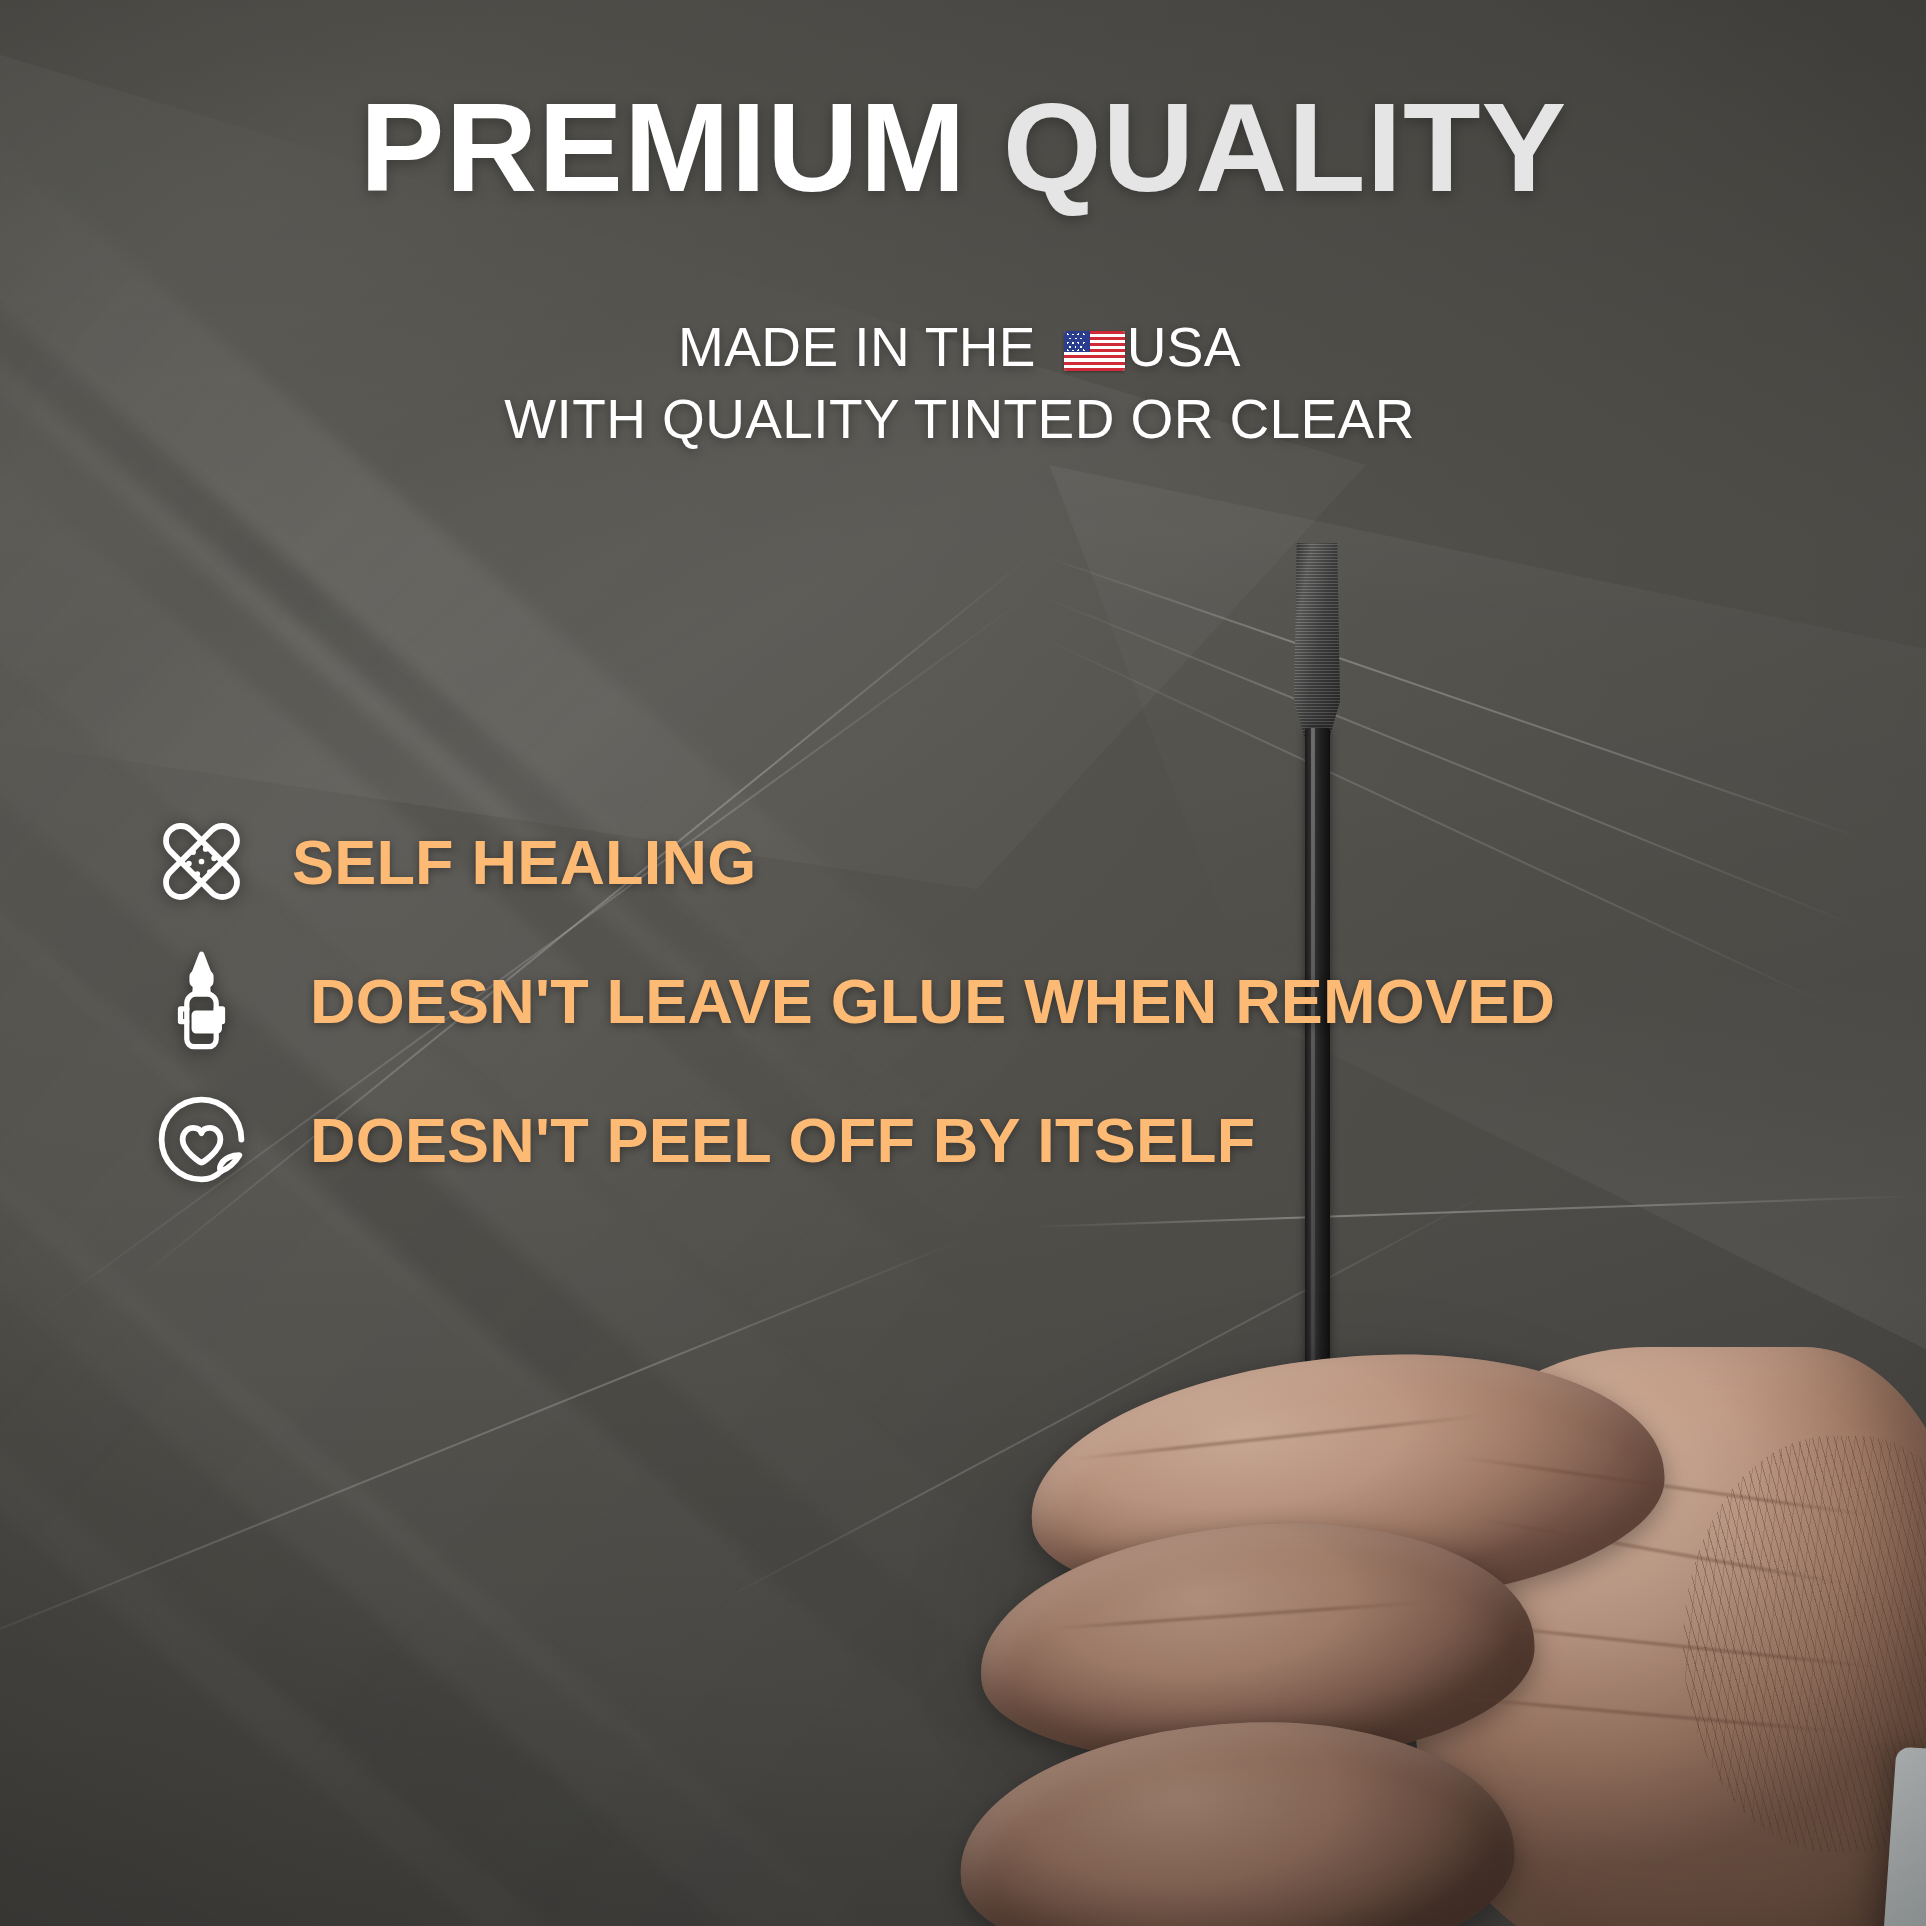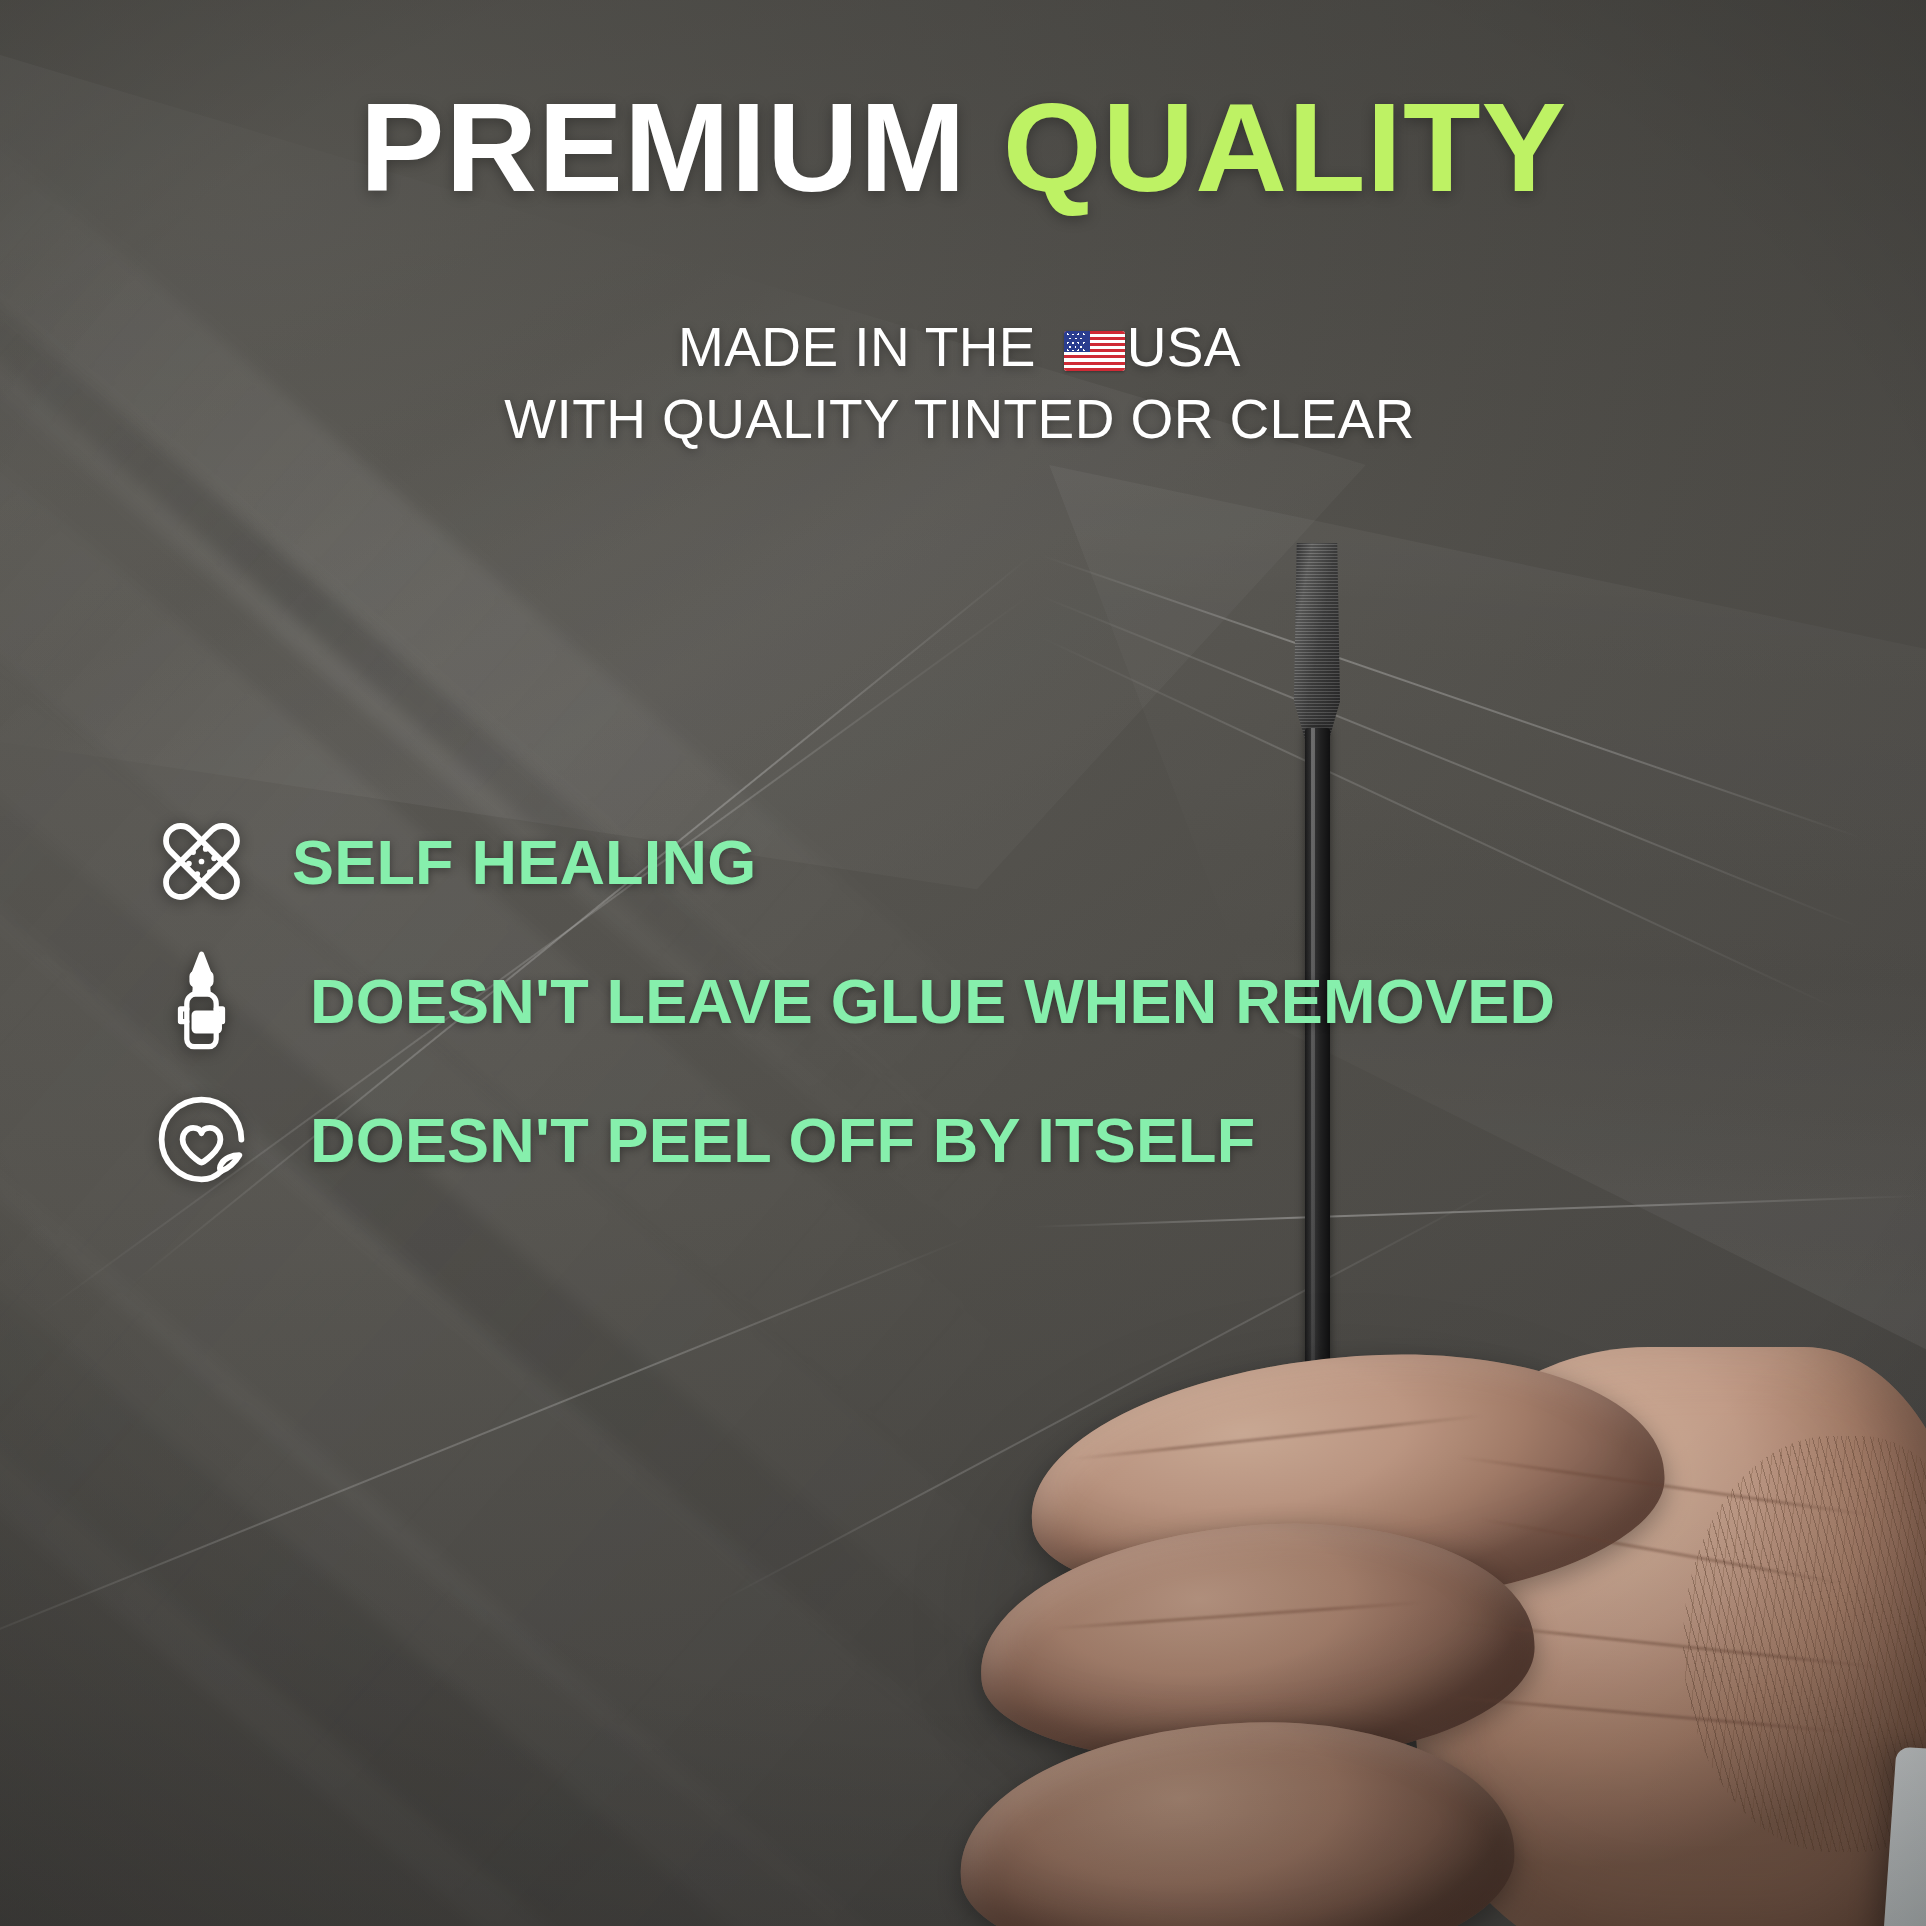--- a/index.html
+++ b/index.html
@@ -199,21 +199,21 @@
     position:absolute; left:0; right:0; top:83px;
     text-align:center;
     font-size:127px;
     font-weight:700;
     letter-spacing:1px;
     line-height:1.02;
     color:#ffffff;
     white-space:nowrap;
     text-shadow:0 3px 14px rgba(0,0,0,.30);
   }
-  .headline .accent{ color:#bef264; }
+  .headline .accent{ color:#e5e5e5; }
 
   .subhead{
     position:absolute; left:0; right:8px; top:312px;
     text-align:center;
     font-size:55px;
     font-weight:400;
     line-height:1.30;
     color:#ffffff;
     letter-spacing:0.4px;
     text-shadow:0 2px 10px rgba(0,0,0,.35);
@@ -277,21 +277,21 @@
   .feature .ficon{
     width:105px; min-width:105px; height:105px;
     display:flex; align-items:center; justify-content:center;
     filter:drop-shadow(0 2px 7px rgba(0,0,0,.45));
   }
   .feature .ficon svg{ width:100%; height:100%; display:block; }
   .feature .flabel{
     font-size:63px;
     font-weight:700;
     letter-spacing:0.2px;
-    color:#86efac;
+    color:#fdba74;
     white-space:nowrap;
     text-shadow:0 2px 9px rgba(0,0,0,.38);
   }
   .feature.indent .flabel{ padding-left:18px; }
 </style>
 </head>
 <body>
 
 <div id="poster">
 

